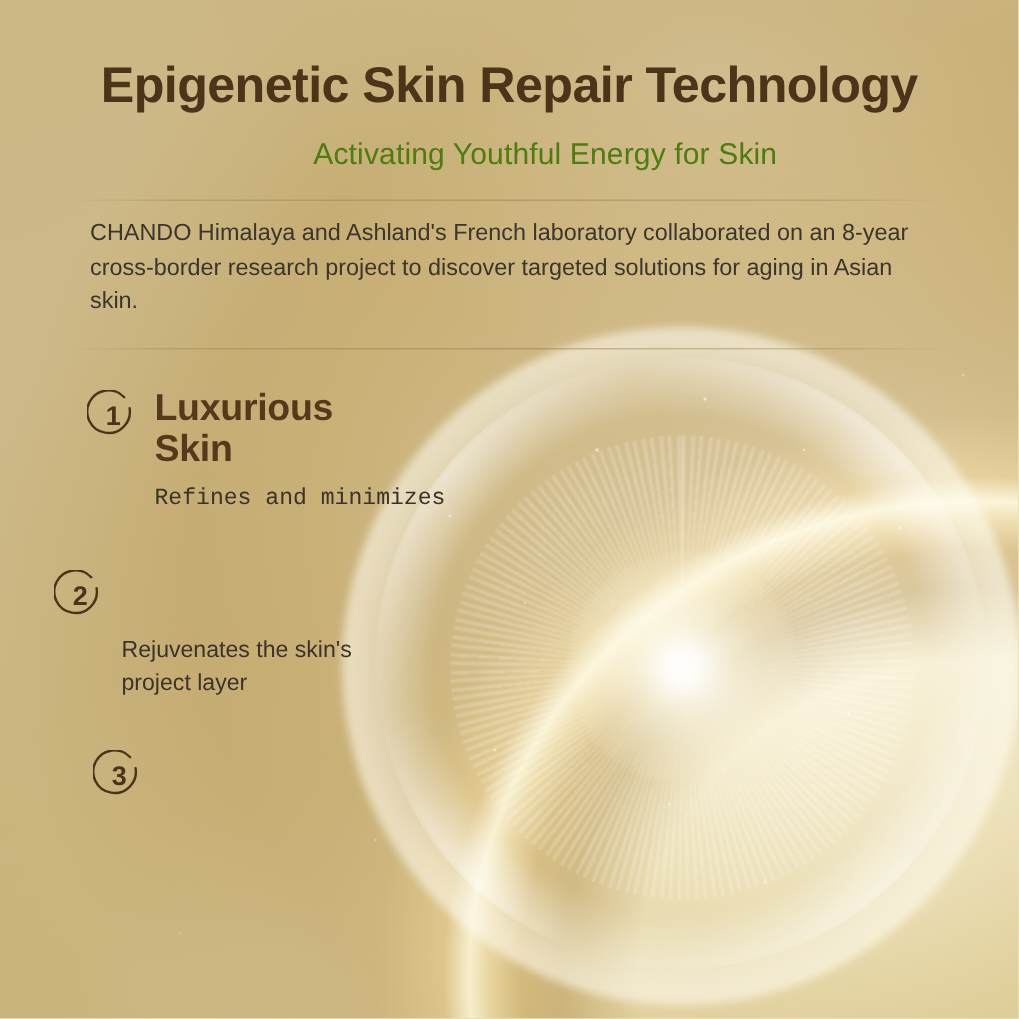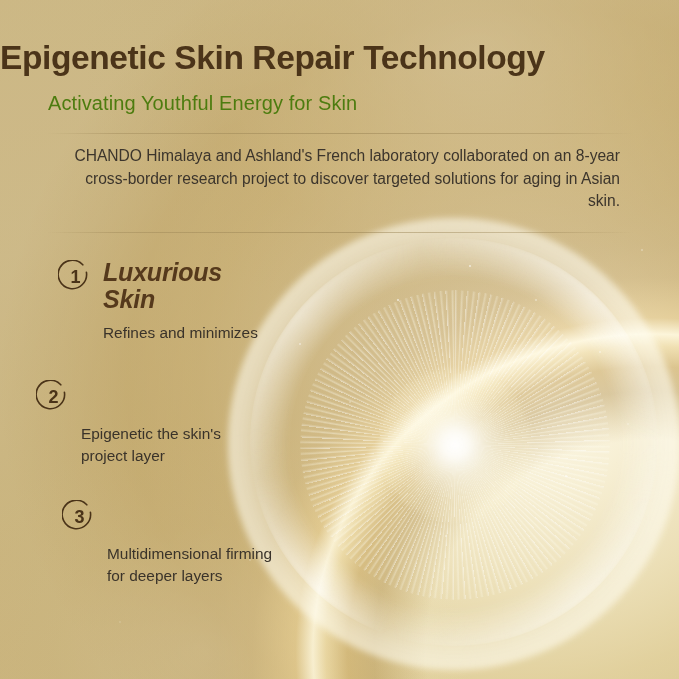--- a/index.html
+++ b/index.html
@@ -190,20 +190,21 @@
   #content {
     position: relative;
     z-index: 10;
     width: 679px;
     height: 679px;
   }
 
   
   #header-block {
     padding-top: 40px;
+    text-align: center;
   }
   #page-title {
     font-size: 33.5px;
     font-weight: 700;
     letter-spacing: -0.4px;
     color: #4b3419;
     line-height: 1.1;
     margin: 0;
     white-space: nowrap;
   }
@@ -232,21 +233,21 @@
   }
   #rule-top { top: 133px; }
   #rule-bottom { top: 232px; }
 
   
   #intro-block {
     position: absolute;
     top: 145px;
     left: 60px;
     width: 560px;
-    text-align: right;
+    text-align: left;
   }
   #intro-text {
     margin: 0;
     font-size: 15.6px;
     line-height: 1.45;
     color: #3c352c;
     font-weight: 400;
   }
 
   
@@ -294,31 +295,30 @@
   }
 
   .feature-title {
     margin: 0;
     font-size: 25px;
     font-weight: 700;
     line-height: 1.06;
     color: #55391c;
     letter-spacing: -0.2px;
     padding-top: 1px;
-    font-style: italic;
   }
   .feature-title.warm { color: #5c3c1b; }
   .feature-desc {
     margin: 10px 0 0 0;
     font-size: 15.4px;
     line-height: 1.42;
     color: #3a332a;
     font-weight: 400;
   }
-  .feature-item.indent-a .feature-desc { padding-left: 45px; }
+  .feature-item.indent-a .feature-desc { padding-left: 45px; font-family: Liberation Mono, monospace; }
   .feature-item.indent-b .feature-desc { padding-left: 45px; }
   .feature-item.indent-c .feature-desc { padding-left: 45px; }
 </style>
 </head>
 <body>
 
 <div id="poster">
 
   <div class="bg-layer" id="bg-base"></div>
   <div class="bg-layer" id="bg-jar"></div>
@@ -370,35 +370,31 @@
             <svg width="33" height="33" viewBox="0 0 33 33" aria-hidden="true">
               <path d="M 24.8 4.8 A 14.2 14.2 0 1 0 28.4 12.2" fill="none" stroke="#4a3318" stroke-width="1.6" stroke-linecap="round"></path>
             </svg>
             <span class="badge-num">2</span>
           </div>
           <h2 class="feature-title warm">
             <br>
           </h2>
         </div>
         <p class="feature-desc">
-          <span>Epigenetic the skin's</span><br>
+          <span>Rejuvenates the skin's</span><br>
           <span>project layer</span>
         </p>
       </div>
 
       <div class="feature-item indent-c">
         <div class="feature-head">
           <div class="badge">
             <svg width="33" height="33" viewBox="0 0 33 33" aria-hidden="true">
               <path d="M 24.8 4.8 A 14.2 14.2 0 1 0 28.4 12.2" fill="none" stroke="#4a3318" stroke-width="1.6" stroke-linecap="round"></path>
             </svg>
             <span class="badge-num">3</span>
           </div>
         </div>
-        <p class="feature-desc">
-          <span>Multidimensional firming</span><br>
-          <span>for deeper layers</span>
-        </p>
       </div>
 
     </div>
   </div>
 </div>
 
 </body></html>

